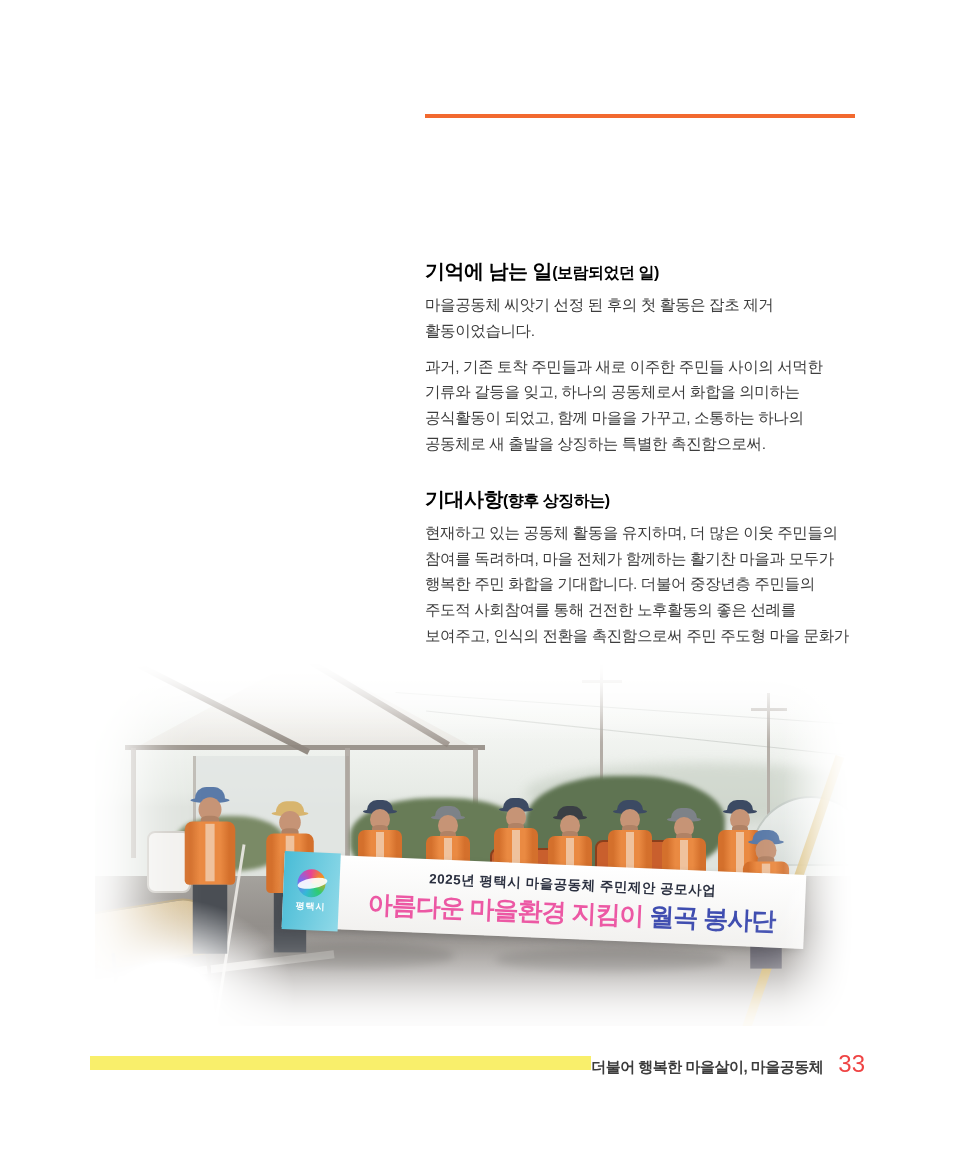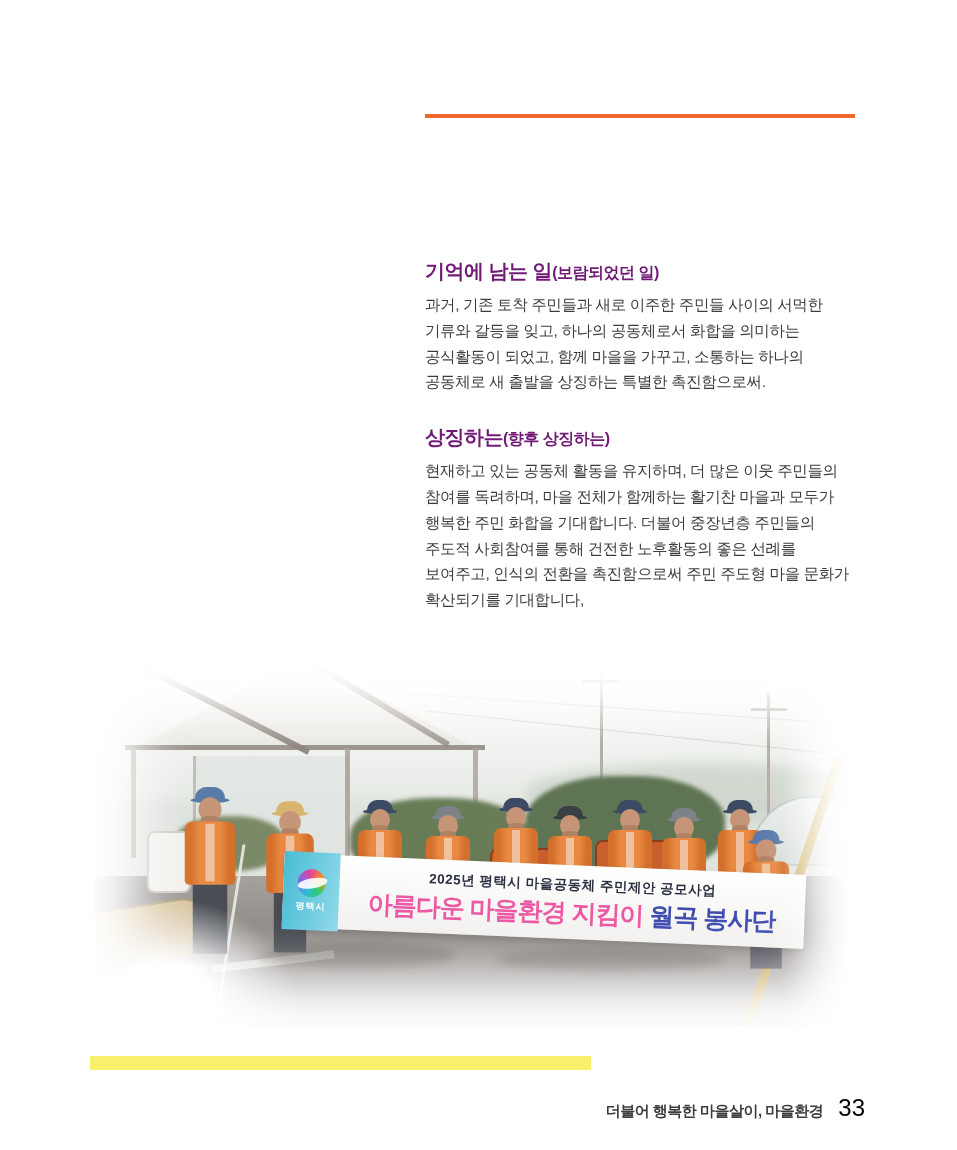--- a/index.html
+++ b/index.html
@@ -4,21 +4,21 @@
 <style>
   html,body{margin:0;padding:0;background:#ffffff;}
   body{font-family:"Liberation Sans","DejaVu Sans",sans-serif;}
   .page{position:relative;width:957px;height:1150px;background:#ffffff;overflow:hidden;}
 
   
   .top-rule{position:absolute;left:425px;top:114px;width:430px;height:4px;background:#f2692f;}
 
   
   .content{position:absolute;left:425px;top:256px;width:438px;color:#3d3d3d;}
-  .sec-heading{margin:0 0 7px 0;color:#701a75;letter-spacing:-0.5px;}
+  .sec-heading{margin:0 0 7px 0;color:#000000;letter-spacing:-0.5px;}
   .sec-heading .h-main{font-size:20px;font-weight:bold;}
   .sec-heading .h-sub{font-size:16px;font-weight:600;}
   .content p{margin:0 0 10px 0;font-size:15.5px;line-height:25.8px;letter-spacing:-0.4px;word-break:keep-all;}
   .sec2{margin-top:27px;}
 
   
   .photo{position:absolute;left:95px;top:648px;width:768px;height:378px;margin:0;overflow:hidden;background:linear-gradient(#fefefd 0%,#f3f5f2 22%,#e7ebe6 38%,#dfe3de 42%);}
   .photo *{position:absolute;}
   
   .hills{left:430px;top:115px;width:360px;height:60px;background:#c9d1c6;border-radius:50%;filter:blur(6px);opacity:.7;}
@@ -77,36 +77,37 @@
   
   .feather{left:0;top:0;width:768px;height:378px;box-shadow:inset 0 0 55px 45px #ffffff;z-index:9;pointer-events:none;}
   .feather-top{left:0;top:0;width:768px;height:95px;background:linear-gradient(#ffffff 12%,rgba(255,255,255,0));z-index:9;pointer-events:none;}
   .feather-right{right:0;top:0;width:80px;height:378px;background:linear-gradient(to left,#ffffff 8%,rgba(255,255,255,0));z-index:9;pointer-events:none;}
   .feather-corner{left:-60px;top:250px;width:260px;height:200px;background:radial-gradient(closest-side,#ffffff 35%,rgba(255,255,255,0));z-index:9;pointer-events:none;}
 
   
   .footer-bar{position:absolute;left:90px;top:1056px;width:501px;height:14px;background:#f9ef6b;}
   .footer-line{position:absolute;left:591px;top:1050px;width:274px;height:26px;display:flex;align-items:baseline;justify-content:flex-end;gap:15px;}
   .footer-caption{font-size:15px;color:#3c3c3c;letter-spacing:-0.5px;font-weight:600;white-space:nowrap;}
-  .footer-page{font-size:24px;color:#000000;font-weight:500;margin-top:44px;}
+  .footer-page{font-size:24px;color:#ef4444;font-weight:500;}
 </style>
 </head>
 <body>
 
 <div class="page">
 
   <div class="top-rule"></div>
 
   <main class="content">
     <section>
       <h2 class="sec-heading"><span class="h-main">기억에 남는 일</span><span class="h-sub">(보람되었던 일)</span></h2>
+      <p>마을공동체 씨앗기 선정 된 후의 첫 활동은 잡초 제거 활동이었습니다.</p>
       <p>과거, 기존 토착 주민들과 새로 이주한 주민들 사이의 서먹한 기류와 갈등을 잊고, 하나의 공동체로서 화합을 의미하는 공식활동이 되었고, 함께 마을을 가꾸고, 소통하는 하나의 공동체로 새 출발을 상징하는 특별한 촉진함으로써.</p>
     </section>
     <section class="sec2">
-      <h2 class="sec-heading"><span class="h-main">상징하는</span><span class="h-sub">(향후 상징하는)</span></h2>
+      <h2 class="sec-heading"><span class="h-main">기대사항</span><span class="h-sub">(향후 상징하는)</span></h2>
       <p>현재하고 있는 공동체 활동을 유지하며, 더 많은 이웃 주민들의 참여를 독려하며, 마을 전체가 함께하는 활기찬 마을과 모두가 행복한 주민 화합을 기대합니다. 더불어 중장년층 주민들의 주도적 사회참여를 통해 건전한 노후활동의 좋은 선례를 보여주고, 인식의 전환을 촉진함으로써 주민 주도형 마을 문화가 확산되기를 기대합니다,</p>
     </section>
   </main>
 
   <figure class="photo">
 
     <div class="hills"></div>
     <div class="roof-fill"></div>
     <div class="roof-l"></div>
     <div class="roof-r" style="left:205px;"></div>
@@ -214,18 +215,18 @@
 
     <div class="feather-top"></div>
     <div class="feather-right"></div>
     <div class="feather-corner"></div>
     <div class="feather"></div>
   </figure>
 
   <footer>
     <div class="footer-bar"></div>
     <div class="footer-line">
-      <span class="footer-caption">더불어 행복한 마을살이, 마을환경</span>
+      <span class="footer-caption">더불어 행복한 마을살이, 마을공동체</span>
       <span class="footer-page">33</span>
     </div>
   </footer>
 
 </div>
 
 </body></html>

